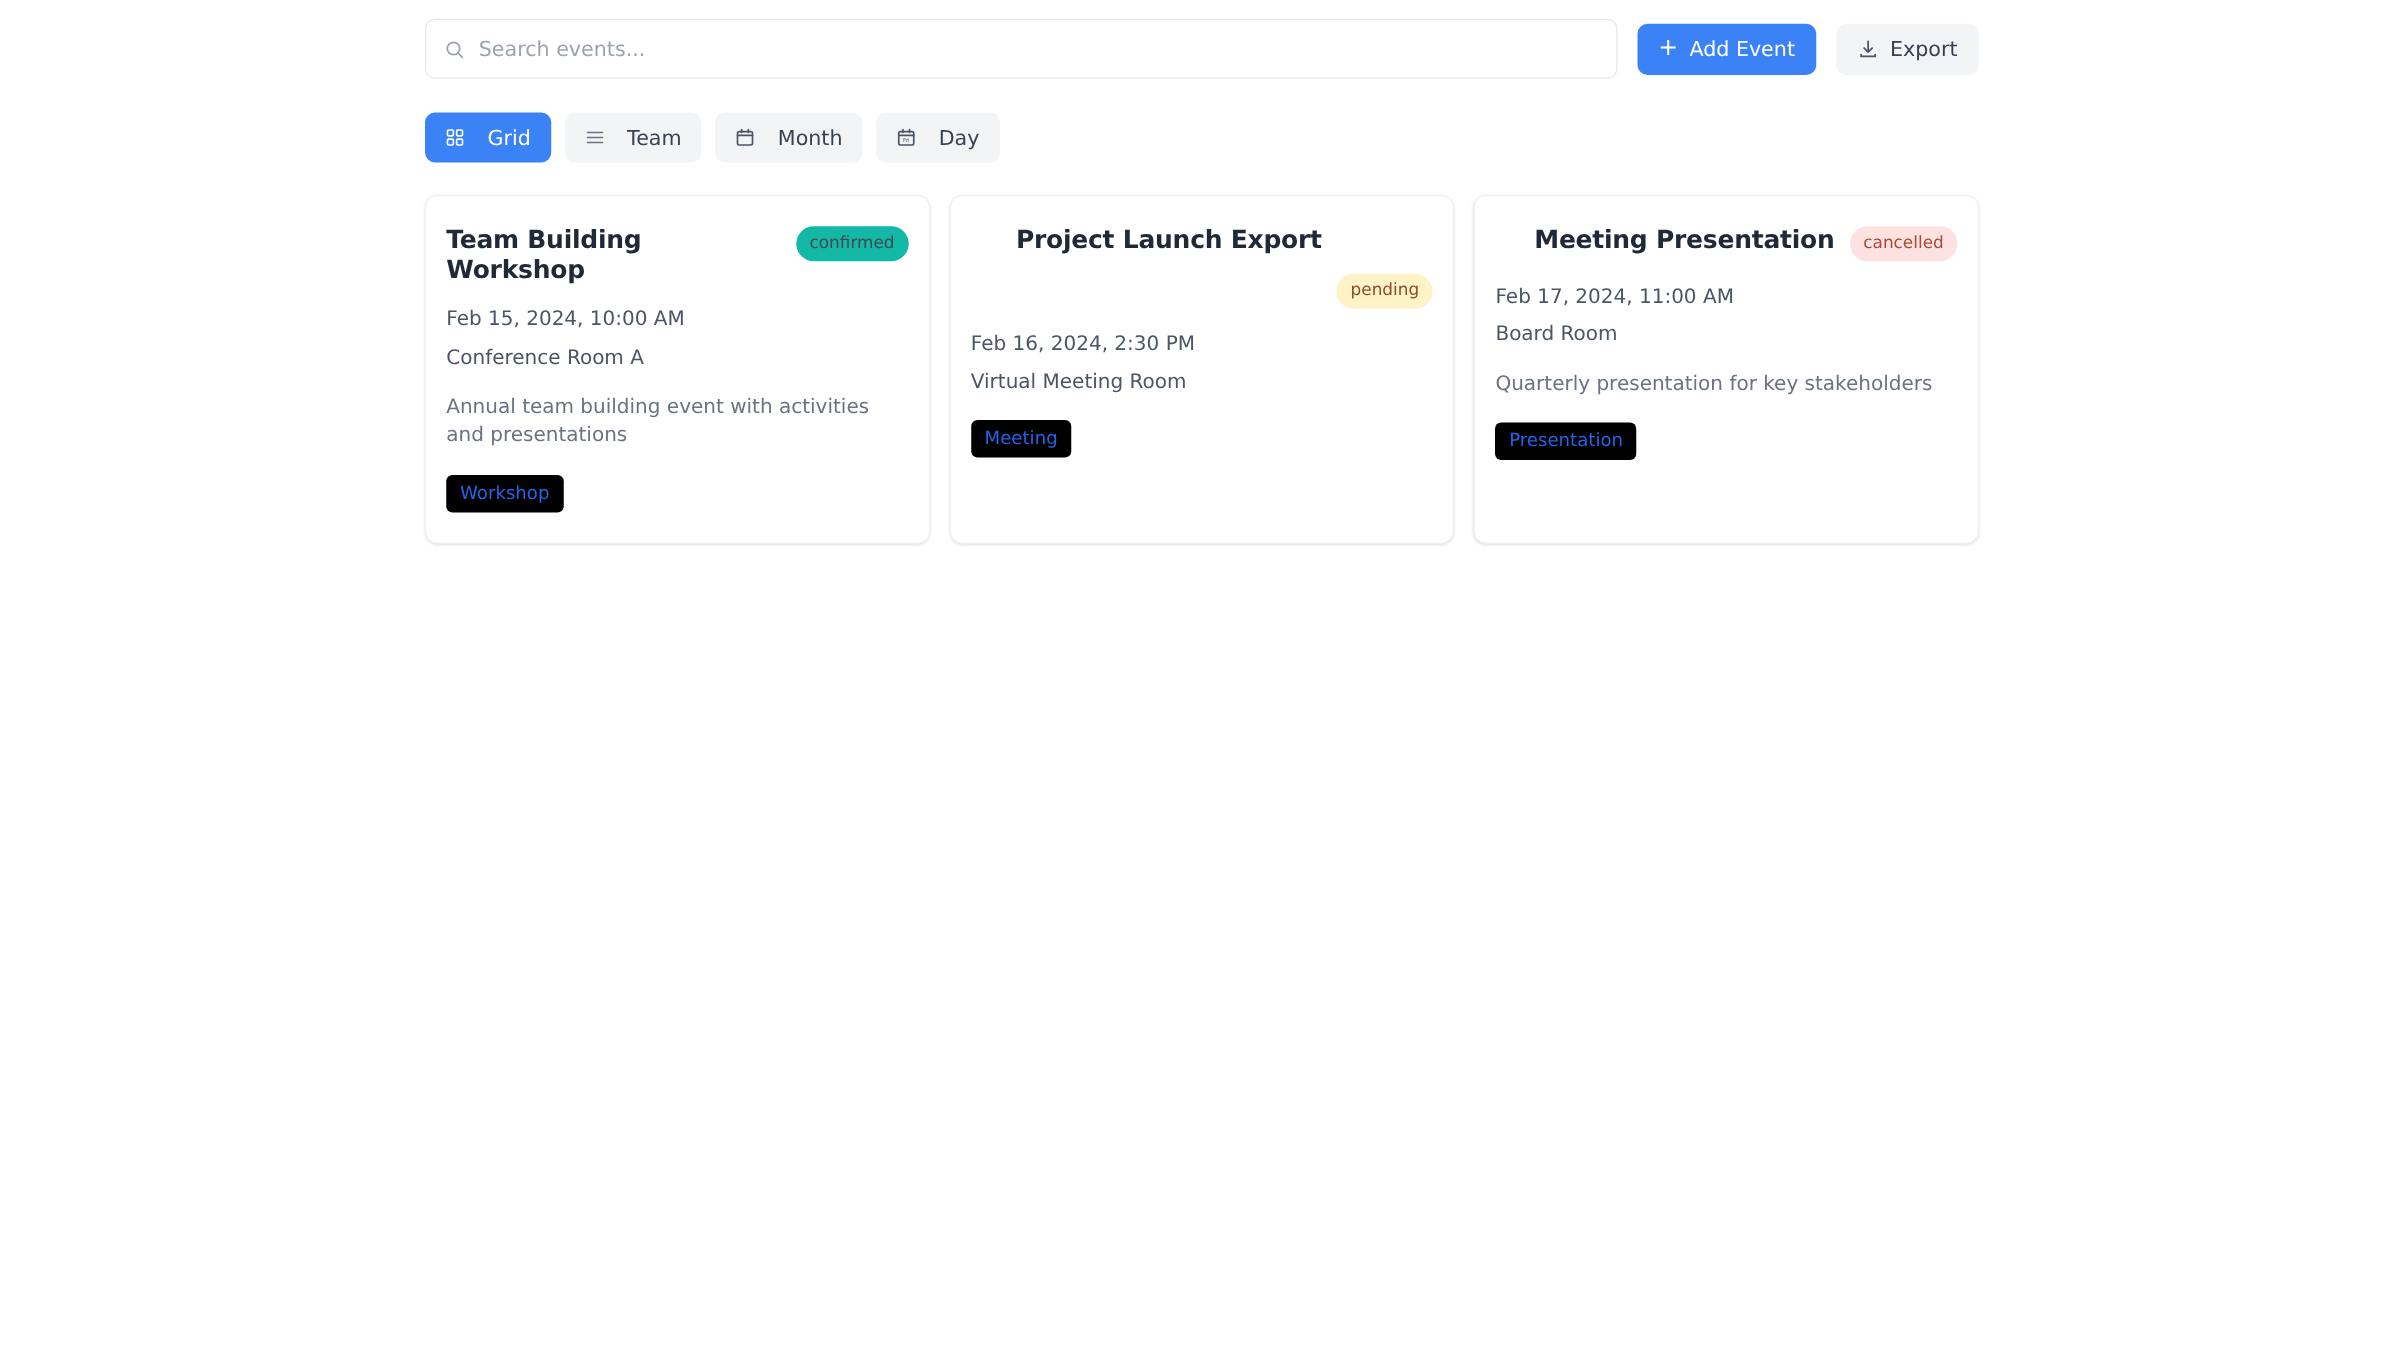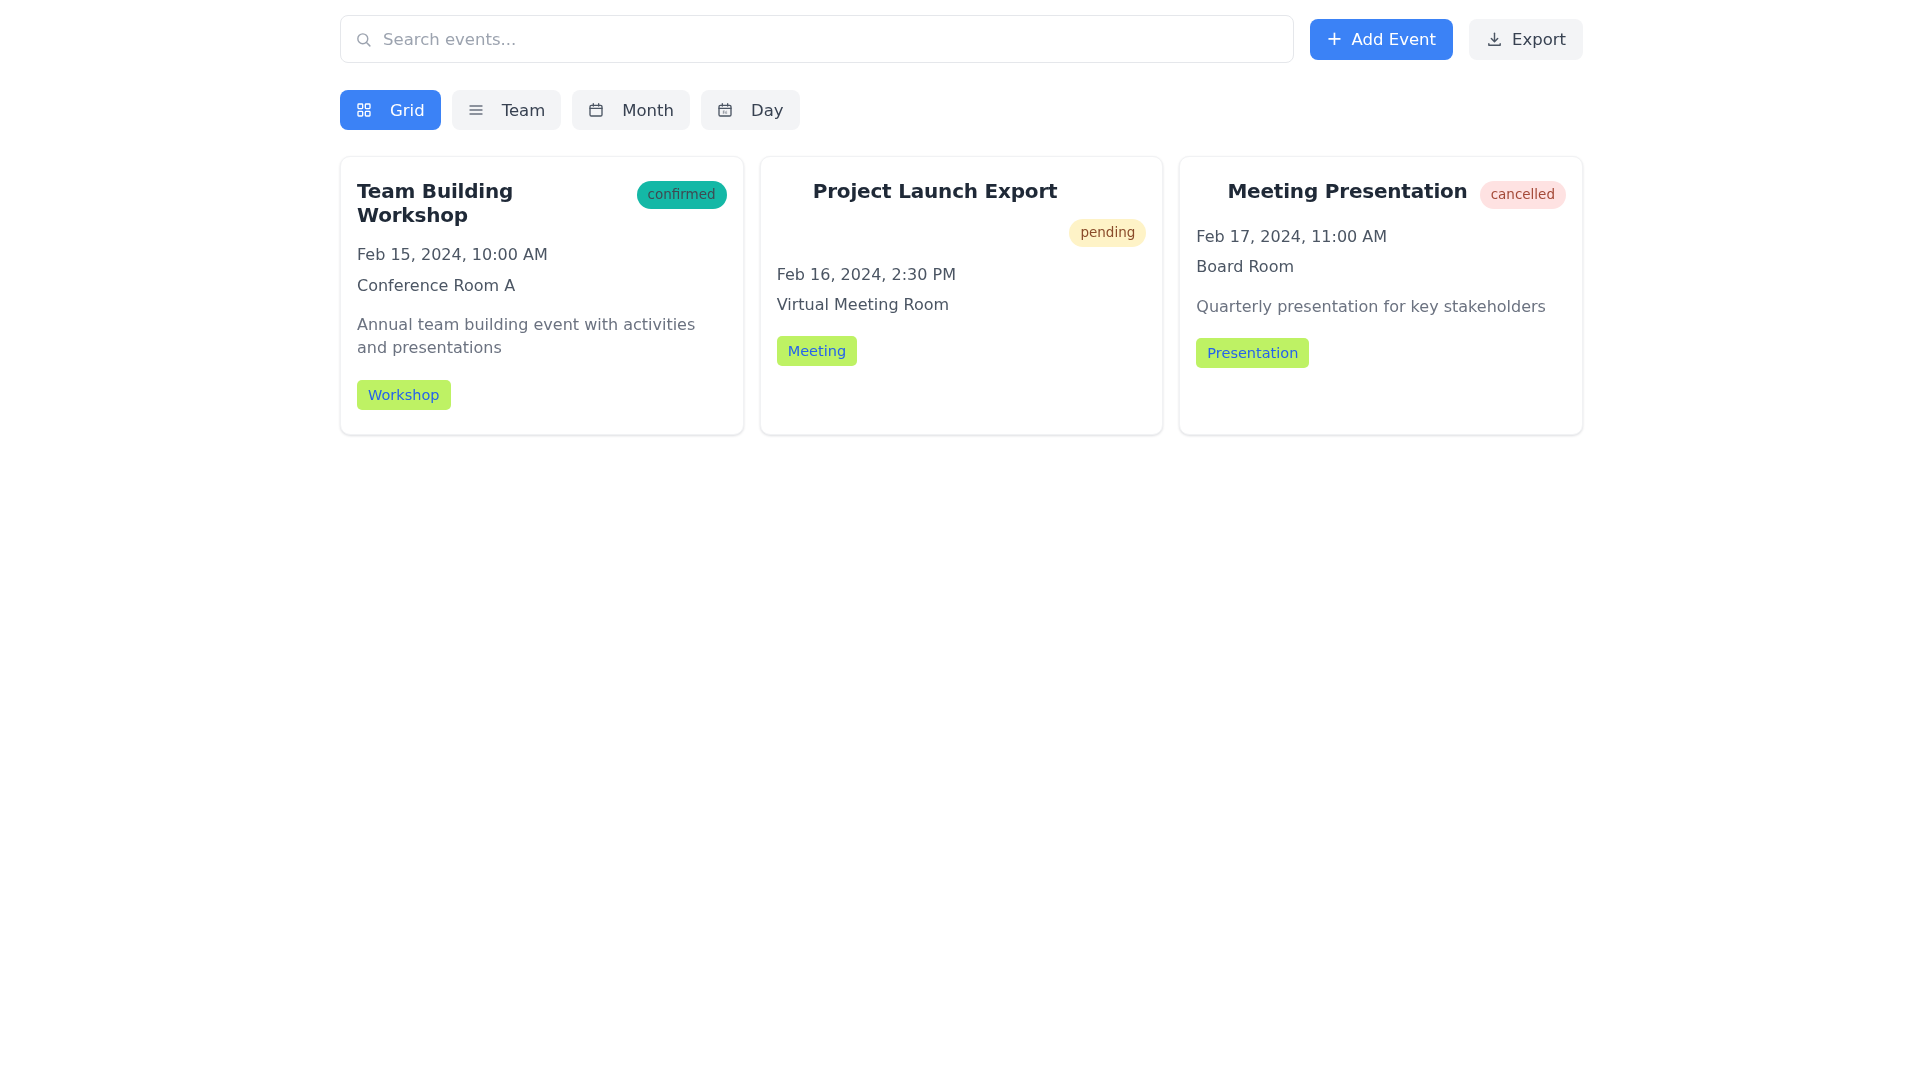--- a/index.html
+++ b/index.html
@@ -180,21 +180,21 @@
   .card-desc {
     font-size: 16px;
     color: #6b7280;
     margin-top: 17px;
     line-height: 1.45;
   }
 
   .tag {
     display: inline-block;
     margin-top: 20px;
-    background: #bef264;
+    background: #000000;
     color: #2563eb;
     font-size: 14.5px;
     line-height: 1;
     padding: 8px 11px;
     border-radius: 5px;
   }
 </style>
 </head>
 <body>
 

